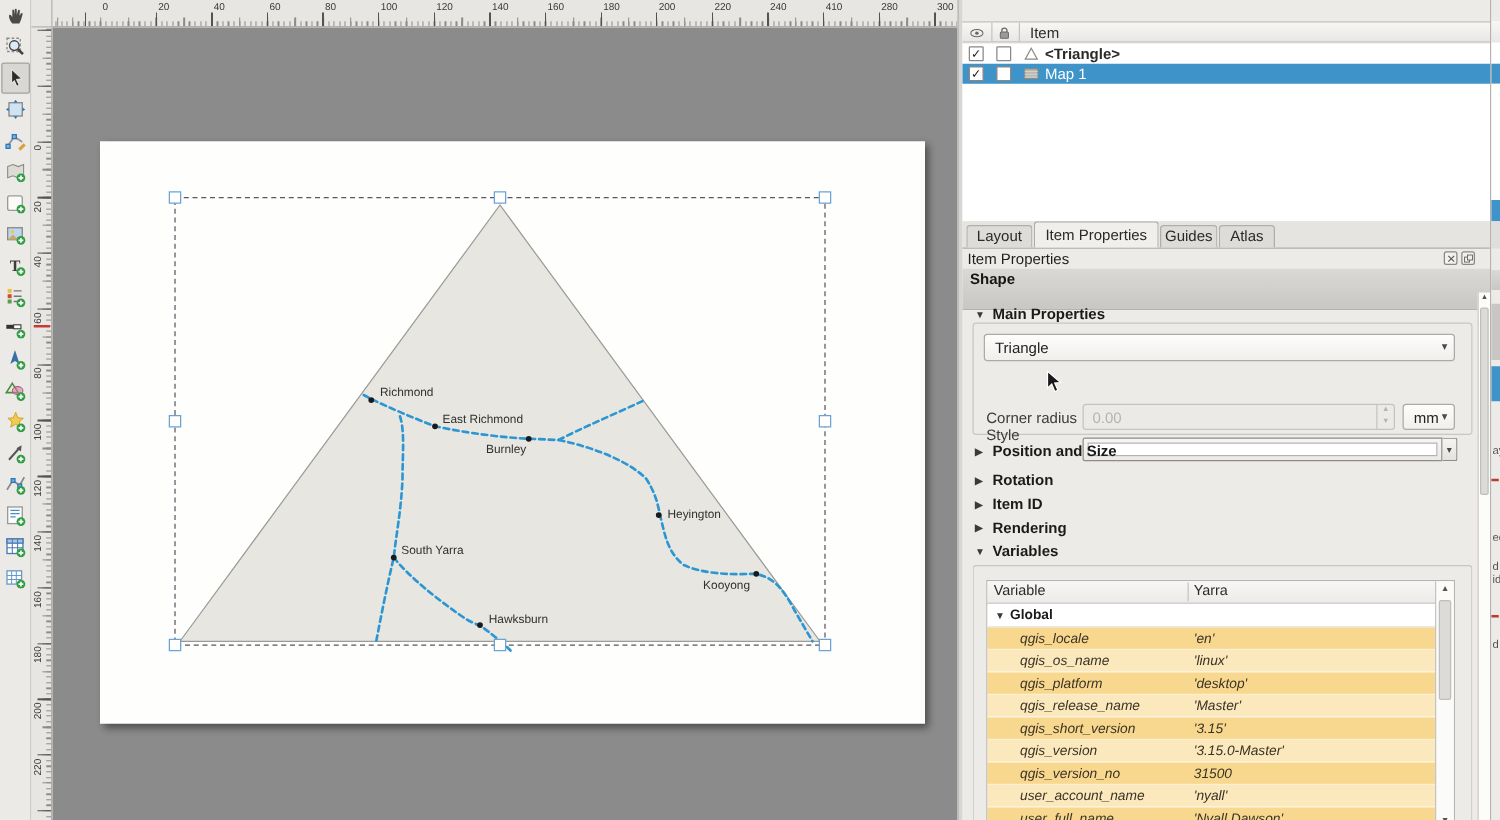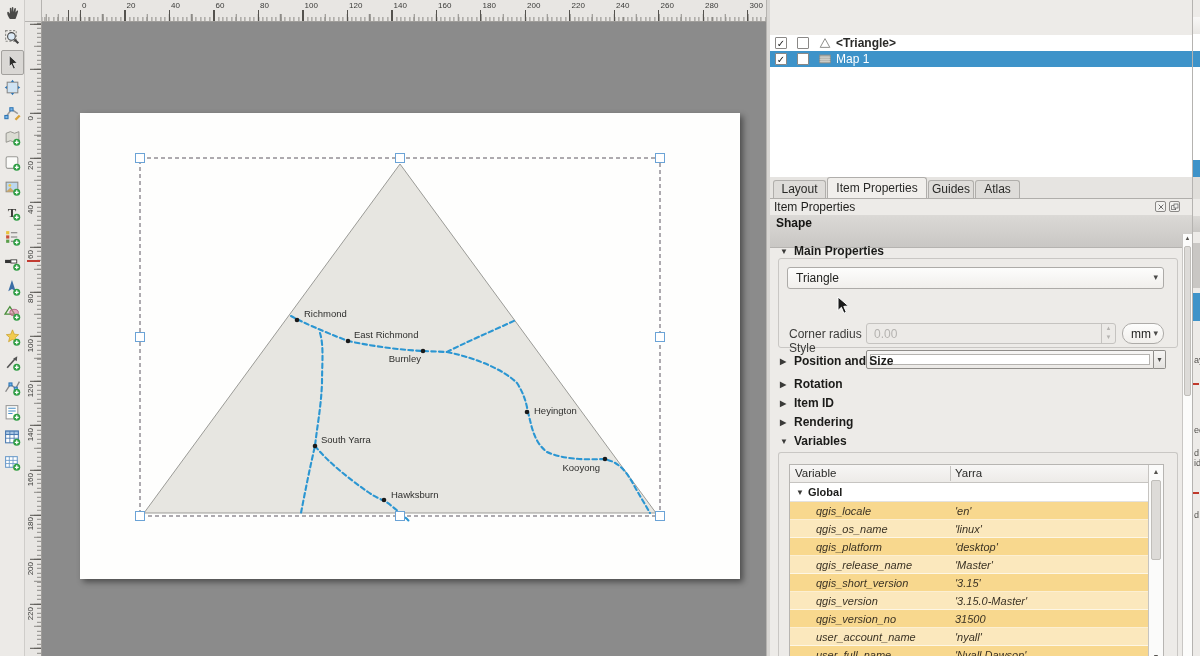--- a/index.html
+++ b/index.html
@@ -67,21 +67,21 @@
   .group-box { position:absolute; left:8px; width:400px; border:1px solid #c9c7c4; border-radius:3px; }
   .gb-main { top:27px; height:90px; }
   .combo { position:absolute; background:linear-gradient(#fdfdfc,#f1efec); border:1px solid #adaba8; border-radius:3px; }
   .combo .cv { position:absolute; left:8px; top:3px; font-size:12px; color:#222220; }
   .combo .da { position:absolute; right:5px; top:4px; font-size:9px; color:#4a4a48; }
   .combo-shape { left:16px; top:35px; width:377px; height:22px; }
   .flabel { position:absolute; font-size:12px; color:#3c3c3a; }
   .spin { position:absolute; left:95px; top:64px; width:250px; height:21px; background:#eceae7; border:1px solid #c5c3c0; border-radius:3px; }
   .spin .v { position:absolute; left:7px; top:3px; color:#b5b3b0; font-size:12px; }
   .spin .arrows { position:absolute; right:0; top:0; bottom:0; width:14px; border-left:1px solid #c5c3c0; font-size:6px; color:#b5b3b0; text-align:center; line-height:9px; }
-  .combo-mm { left:351px; top:64px; width:42px; height:21px;border-radius:10px; }
+  .combo-mm { left:351px; top:64px; width:42px; height:21px; }
   .style-btn { position:absolute; left:95px; top:91px; width:288px; height:19px; background:linear-gradient(#f6f5f4,#eceae7); border:1px solid #8f8d8a; border-radius:2px 0 0 2px; }
   .style-btn .inner { position:absolute; left:3px; right:3px; top:3px; bottom:3px; background:#ffffff; border:1px solid #b5b3b0; }
   .style-dd { position:absolute; left:383px; top:91px; width:12px; height:19px; background:linear-gradient(#f6f5f4,#e4e2df); border:1px solid #8f8d8a; border-left:none; border-radius:0 2px 2px 0; font-size:8px; text-align:center; line-height:18px; color:#4a4a48; }
 
   .vars-box { position:absolute; left:8px; top:221px; width:400px; height:210px; border:1px solid #c9c7c4; border-radius:3px 3px 0 0; border-bottom:none; }
   .vtable { position:absolute; left:10px; top:11px; width:375px; height:200px; background:#fff; border:1px solid #b7b5b2; }
   .vt-head { position:absolute; left:0; top:0; right:15px; height:18px; background:linear-gradient(#f7f6f5,#edebe8); border-bottom:1px solid #c6c4c1; }
   .vt-head .c1 { position:absolute; left:5px; top:2px; color:#2a2a28; font-size:11.5px; }
   .vt-head .c2 { position:absolute; left:165px; top:2px; color:#2a2a28; font-size:11.5px; }
   .vt-head .sep { position:absolute; left:160px; top:1px; bottom:1px; width:1px; background:#c6c4c1; }
@@ -270,21 +270,21 @@
       <span class="rlab" style="left: 173.5px;">60</span>
       <span class="rlab" style="left: 218px;">80</span>
       <span class="rlab" style="left: 262.5px;">100</span>
       <span class="rlab" style="left: 307px;">120</span>
       <span class="rlab" style="left: 351.5px;">140</span>
       <span class="rlab" style="left: 396px;">160</span>
       <span class="rlab" style="left: 440.5px;">180</span>
       <span class="rlab" style="left: 485px;">200</span>
       <span class="rlab" style="left: 529.5px;">220</span>
       <span class="rlab" style="left: 574px;">240</span>
-      <span class="rlab" style="left: 618.5px;">260</span>
+      <span class="rlab" style="left: 618.5px;">410</span>
       <span class="rlab" style="left: 663px;">280</span>
       <span class="rlab" style="left: 707.5px;">300</span>
     </div>
   <div class="ruler-left" id="rulerLeft">
       <i class="t1"></i>
       <i class="t2"></i>
       <i class="t3"></i>
     <div class="ruler-marker"></div>
   <span class="rlabv" style="top: 94px;">0</span>
       <span class="rlabv" style="top: 138.6px;">20</span>
@@ -333,20 +333,33 @@
         <rect x="135.5" y="511.5" width="9" height="9" fill="#ffffff" stroke="#6ba3d6" stroke-width="1"></rect>
         <rect x="395.5" y="511.5" width="9" height="9" fill="#ffffff" stroke="#6ba3d6" stroke-width="1"></rect>
         <rect x="655.5" y="511.5" width="9" height="9" fill="#ffffff" stroke="#6ba3d6" stroke-width="1"></rect>
       </svg>
   </div>
   <div class="splitter"></div>
 
   <div class="panel">
 
 
+    <div class="ip-header">
+      <svg style="left:5px" viewBox="0 0 16 16">
+          <ellipse cx="8" cy="8" rx="6" ry="3.6" fill="none" stroke="#666"></ellipse>
+          <circle cx="8" cy="8" r="1.7" fill="#666"></circle>
+        </svg>
+      <svg style="left:27px" viewBox="0 0 16 16">
+          <rect x="4" y="7" width="8" height="6" rx="1" fill="#9a9a96" stroke="#6a6a66"></rect>
+          <path d="M5.5 7V5.5a2.5 2.5 0 0 1 5 0V7" fill="none" stroke="#6a6a66" stroke-width="1.3"></path>
+        </svg>
+      <span class="cell-sep" style="left:23px"></span>
+        <span class="cell-sep" style="left:45px"></span>
+      <span class="lab">Item</span>
+    </div>
 
     <div class="ip-list" id="itemsList">
         <div class="irow" style="top: 0px;">
           <span class="cb" style="left:5px">✓</span>
           <span class="cb" style="left:27px"></span>
           <svg class="icn" viewBox="0 0 16 16">
             <path d="M8 3 13.5 13H2.5Z" fill="none" stroke="#8a8a86" stroke-width="1.1"></path>
           </svg>
           <span class="txt" style="font-weight:bold">&lt;Triangle&gt;</span>
         </div>

